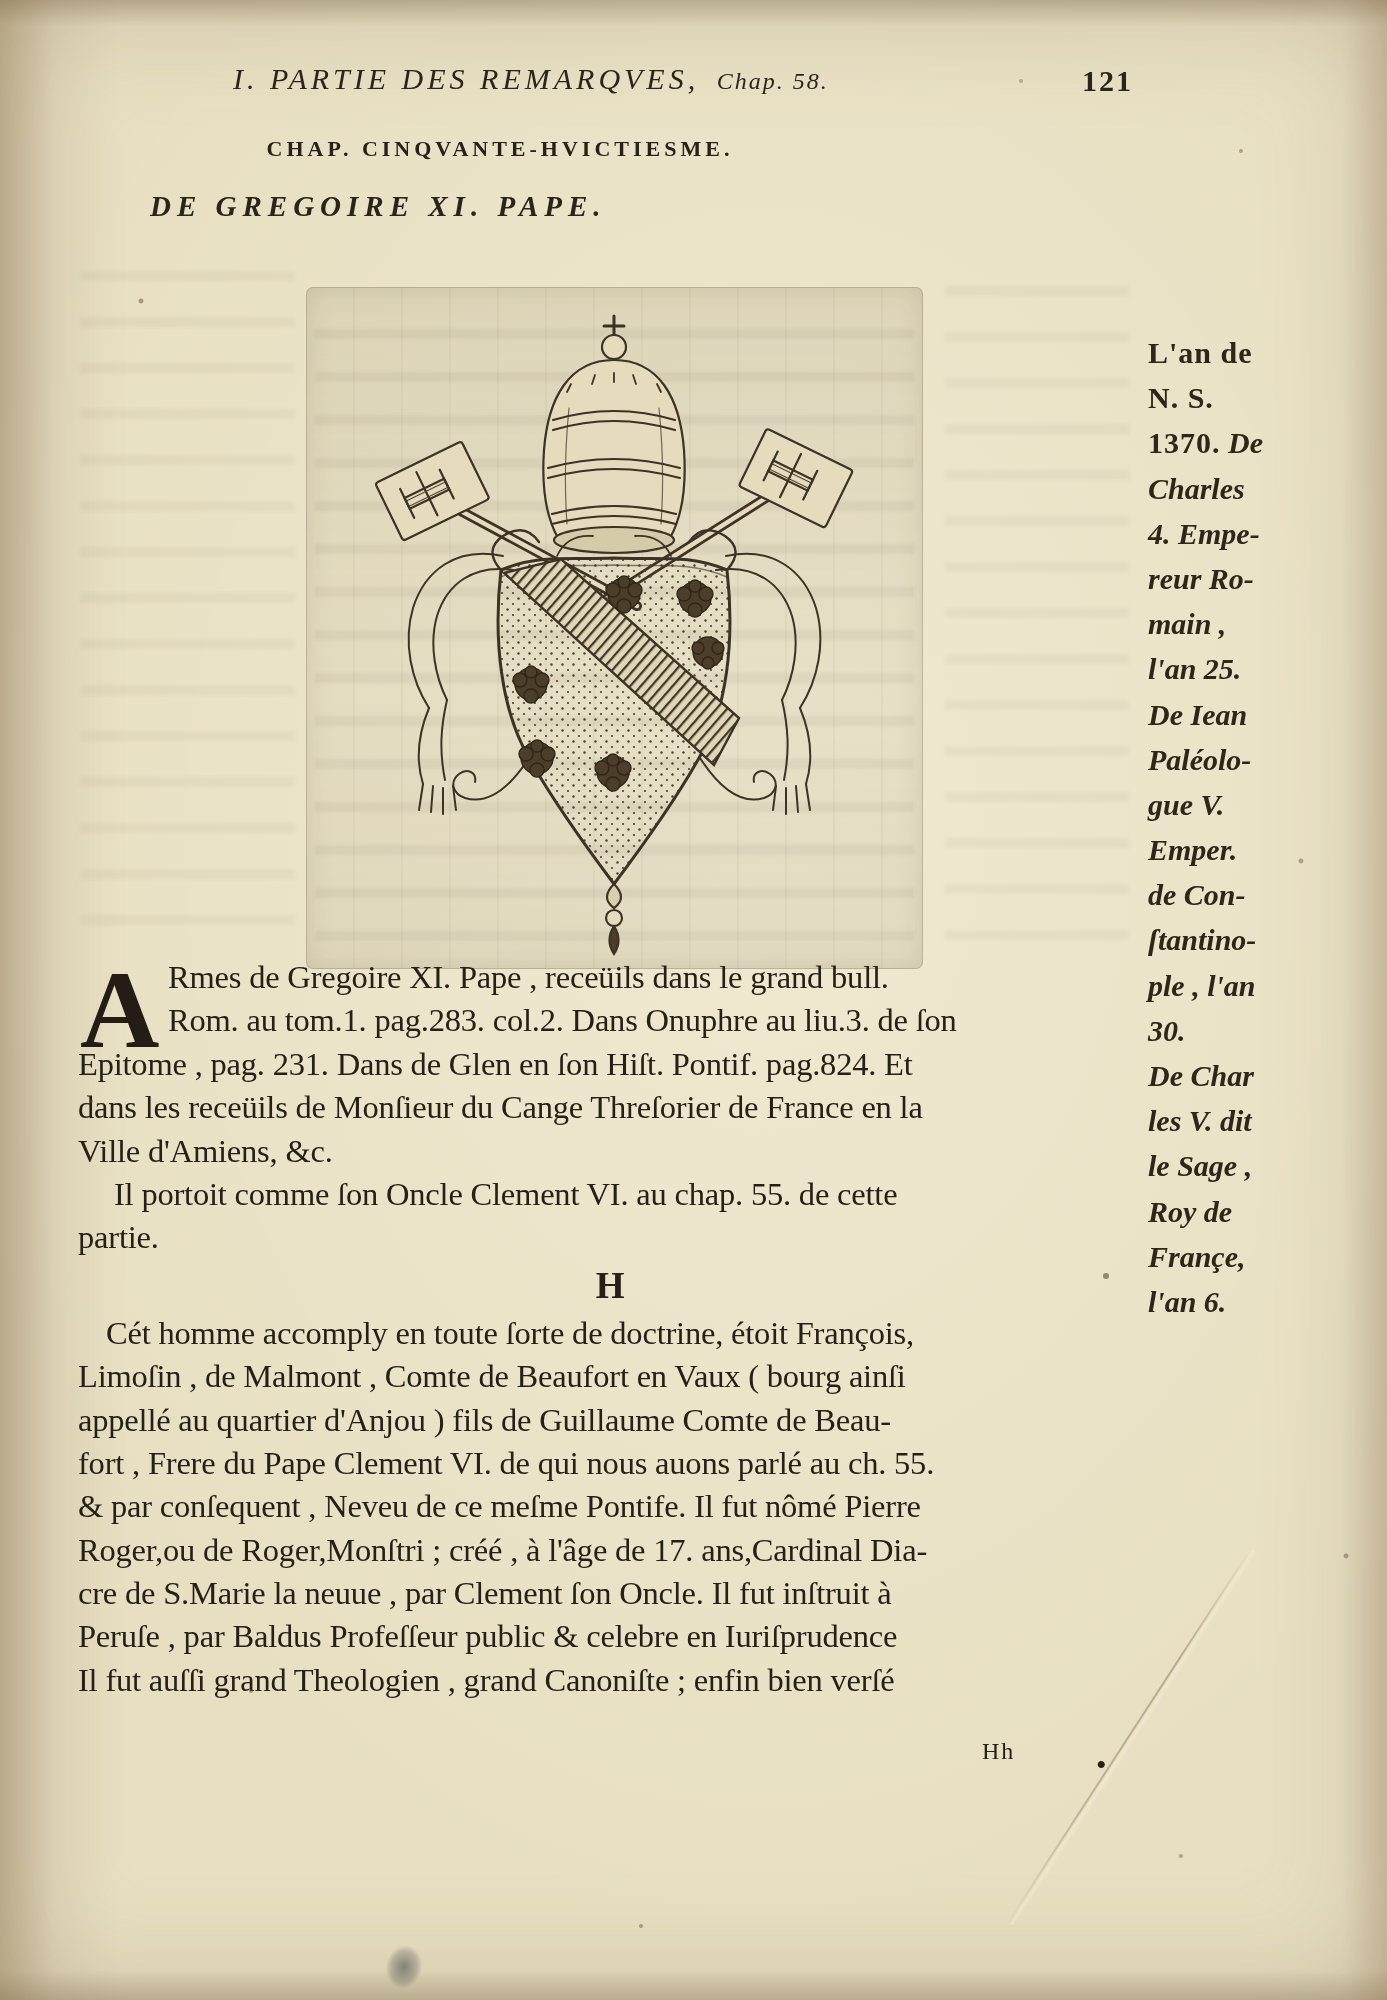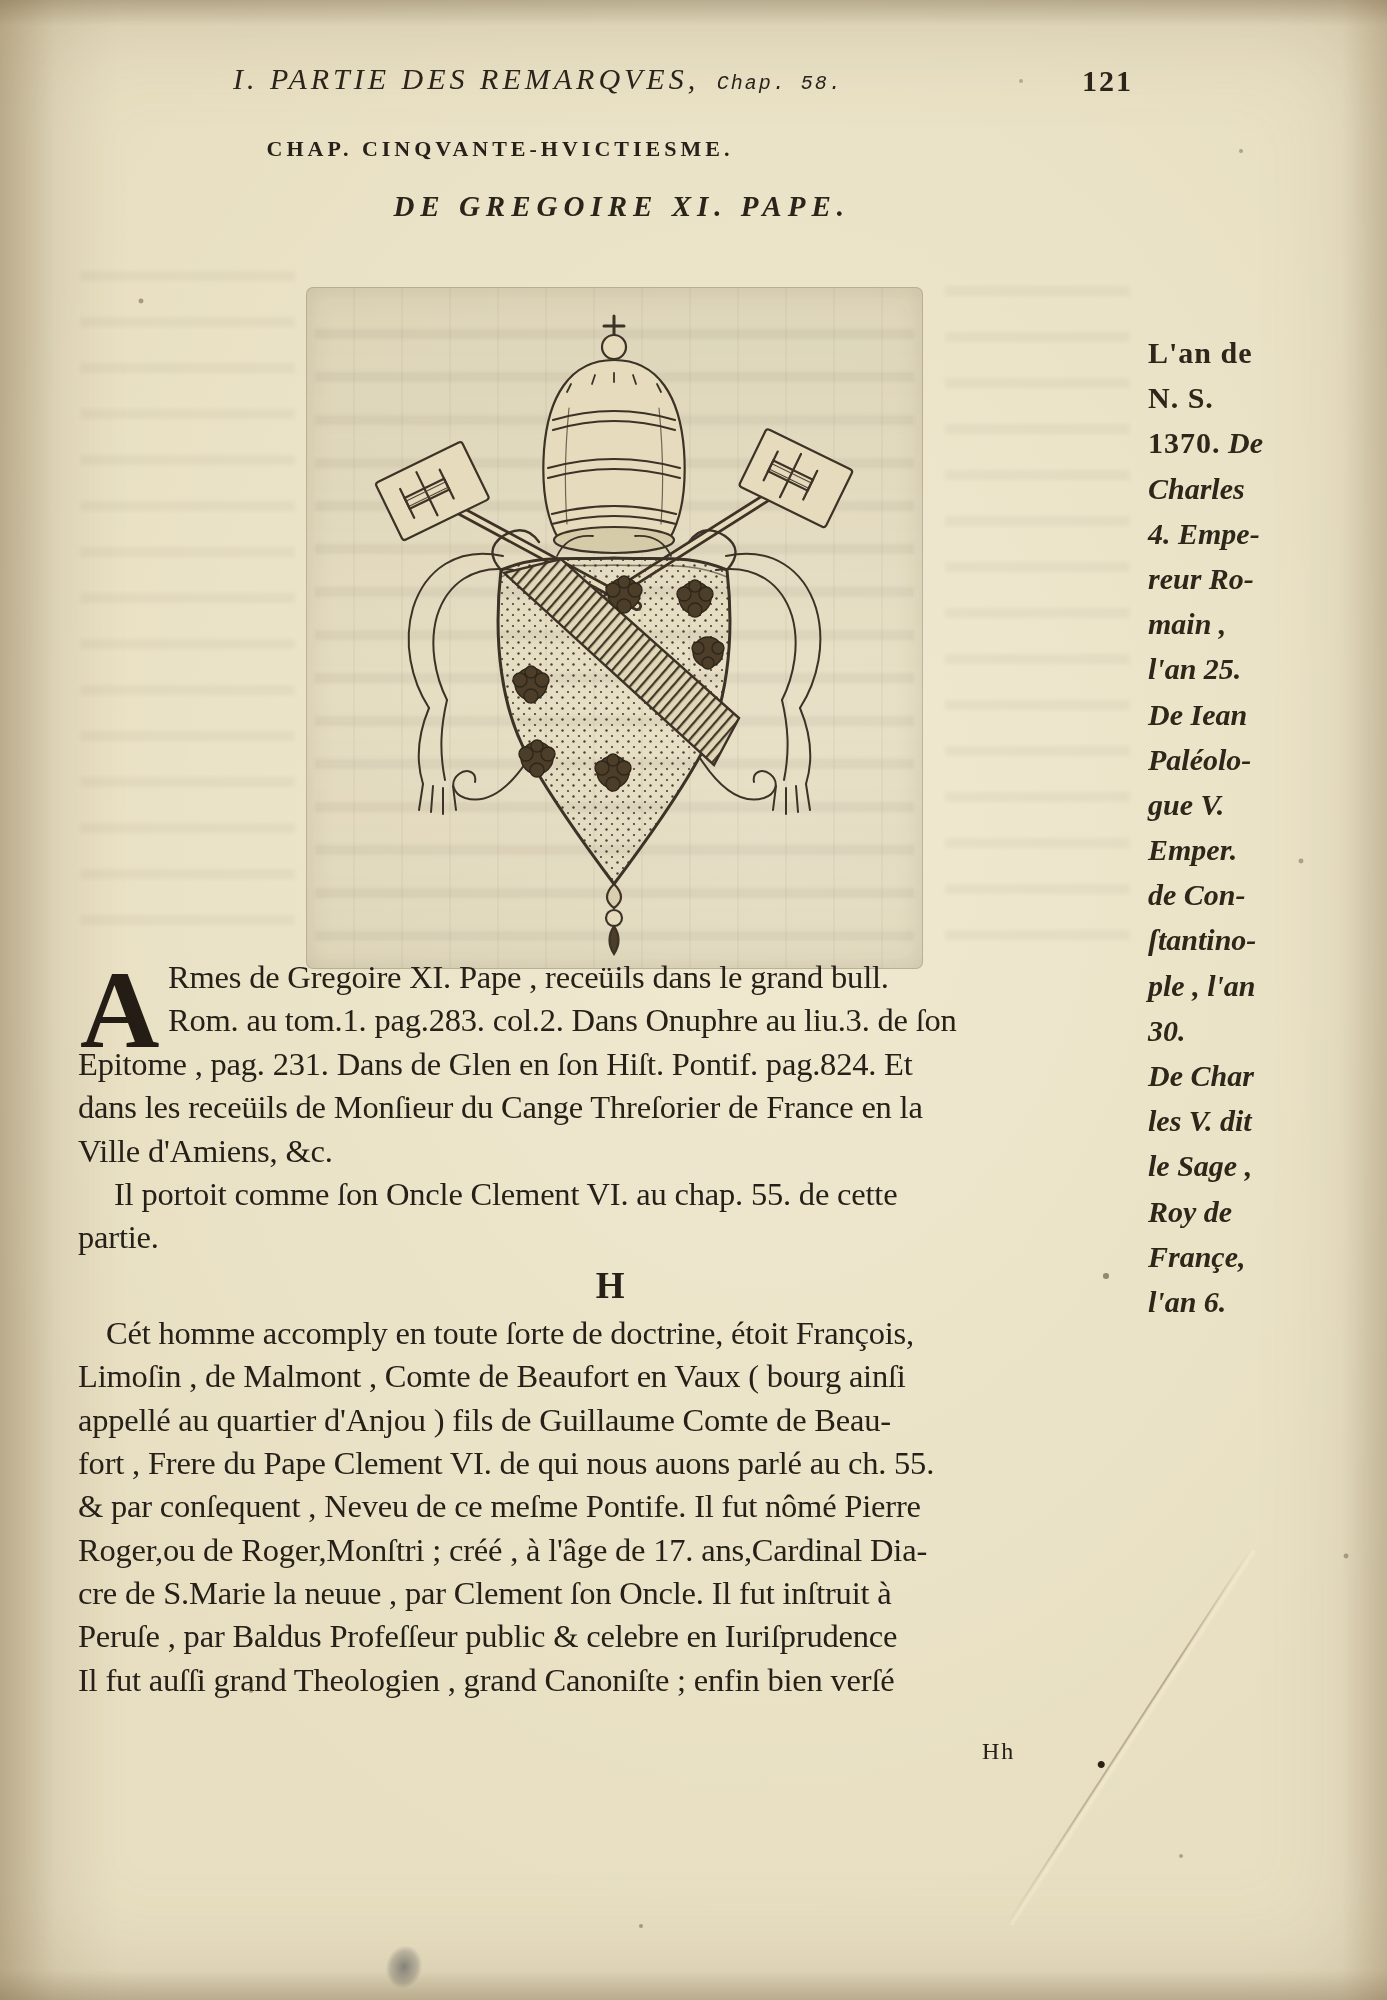--- a/index.html
+++ b/index.html
@@ -12,25 +12,25 @@
       linear-gradient(180deg, rgba(100,80,50,0.30), rgba(100,80,50,0) 26px),
       linear-gradient(0deg, rgba(100,80,50,0.26), rgba(100,80,50,0) 30px),
       #e8dfc2;
     font-family:"Liberation Serif","DejaVu Serif",serif;
     color:#262019;
     box-shadow: inset 0 0 120px rgba(115,92,55,0.30);
   }
   
   .running-header{position:absolute; top:62px; left:233px; white-space:nowrap;
     font-style:italic; font-size:30px; letter-spacing:4px; color:#2b241b;}
-  .running-header .chapref{font-size:20px; letter-spacing:2px; margin-left:6px;font-family:Liberation Mono, monospace;}
+  .running-header .chapref{font-size:24px; letter-spacing:2px; margin-left:6px;}
   .pagenum{position:absolute; top:64px; left:1082px; font-size:30px; letter-spacing:2px; font-weight:bold; color:#2b241b;}
   .chap-heading{position:absolute; top:136px; left:150px; width:700px; text-align:center;
     font-size:22px; font-weight:bold; letter-spacing:4px; color:#28211a; white-space:nowrap;}
-  .chap-subheading{position:absolute; top:190px; left:150px; width:700px; text-align:right;
+  .chap-subheading{position:absolute; top:190px; left:150px; width:700px; text-align:left;
     font-size:29px; font-style:italic; font-weight:bold; letter-spacing:6px; color:#2b241b; white-space:nowrap;}
   
   .plate{position:absolute; left:306px; top:287px; width:615px; height:680px;
     background:linear-gradient(180deg, rgba(150,140,110,0.16), rgba(150,140,110,0.08) 60%, rgba(150,140,110,0.14));
     border:1px solid rgba(95,82,58,0.30); border-radius:7px;
     box-shadow:inset 0 0 26px rgba(110,95,65,0.18);}
   .plate .ghost{position:absolute; inset:8px; opacity:0.5; filter:blur(1.6px);
     background:repeating-linear-gradient(180deg, rgba(0,0,0,0) 0 33px, rgba(108,100,78,0.16) 33px 43px);}
   .plate .scratches{position:absolute; inset:0; opacity:0.35;
     background:repeating-linear-gradient(90deg, rgba(0,0,0,0) 0 46px, rgba(120,108,84,0.18) 46px 48px);}

